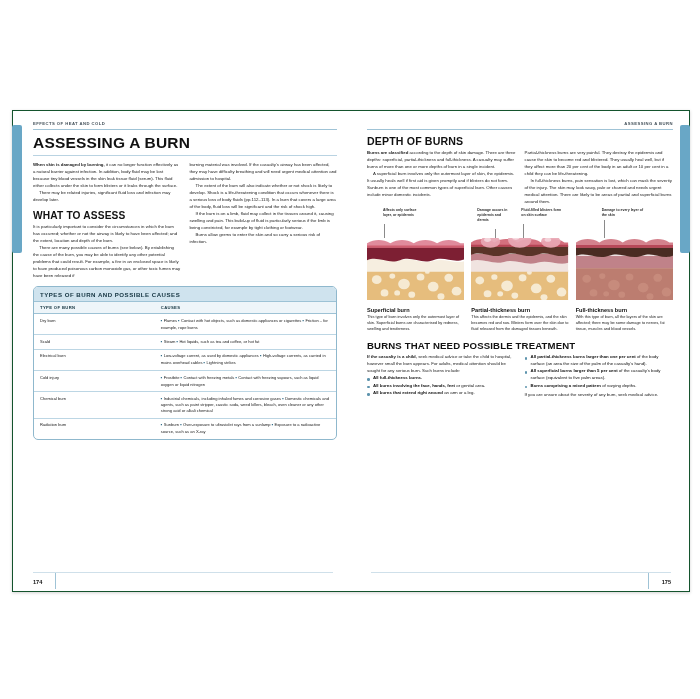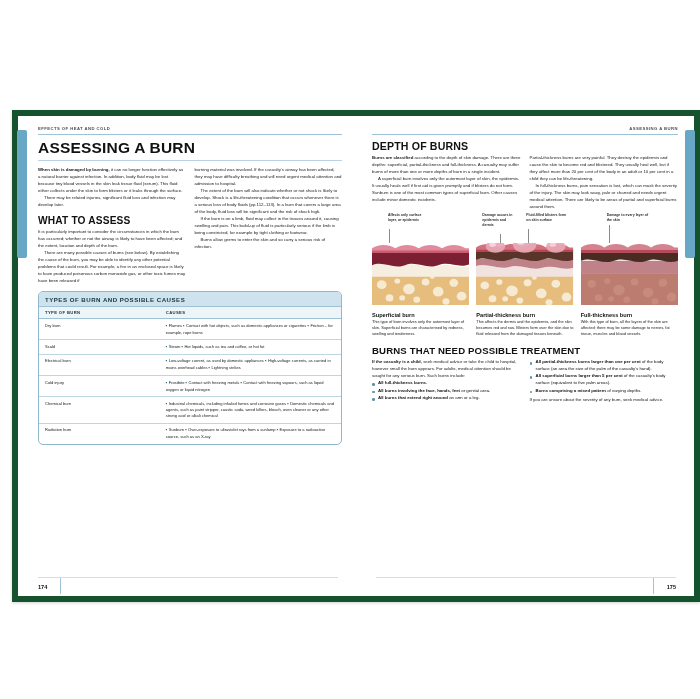--- a/index.html
+++ b/index.html
@@ -2,21 +2,21 @@
 <html><head>
 <meta charset="utf-8">
 <style>
   html,body{margin:0;padding:0;background:#ffffff;}
   body{width:700px;height:699px;overflow:hidden;font-family:"Liberation Sans",sans-serif;color:#111;}
 
   #page{position:relative;width:700px;height:699px;background:#ffffff;}
 
   
   .spread{position:absolute;left:12px;top:110px;width:676px;height:480px;background:#ffffff;
-          box-shadow:0 1px 3px rgba(0,0,0,.18);border:6px solid #14532d;display:flex;}
+          box-shadow:0 1px 3px rgba(0,0,0,.18);border:1px solid #14532d;display:flex;}
   .page{position:relative;height:100%;background:#fff;box-sizing:border-box;}
   .page.left{width:338px;padding:10px 14px 8px 20px;}
   .page.right{width:338px;padding:10px 16px 8px 16px;}
   .gutter{position:absolute;left:50%;top:0;width:2px;height:100%;
           background:linear-gradient(90deg,#f2f2f2,#dfe3e6,#f2f2f2);}
 
   
   .edge-tab{position:absolute;left:-1px;top:14px;width:10px;height:128px;background:#69a7c6;border-radius:2px;}
   .edge-tab-r{position:absolute;right:-1px;top:14px;width:10px;height:128px;background:#69a7c6;border-radius:2px;}
 

